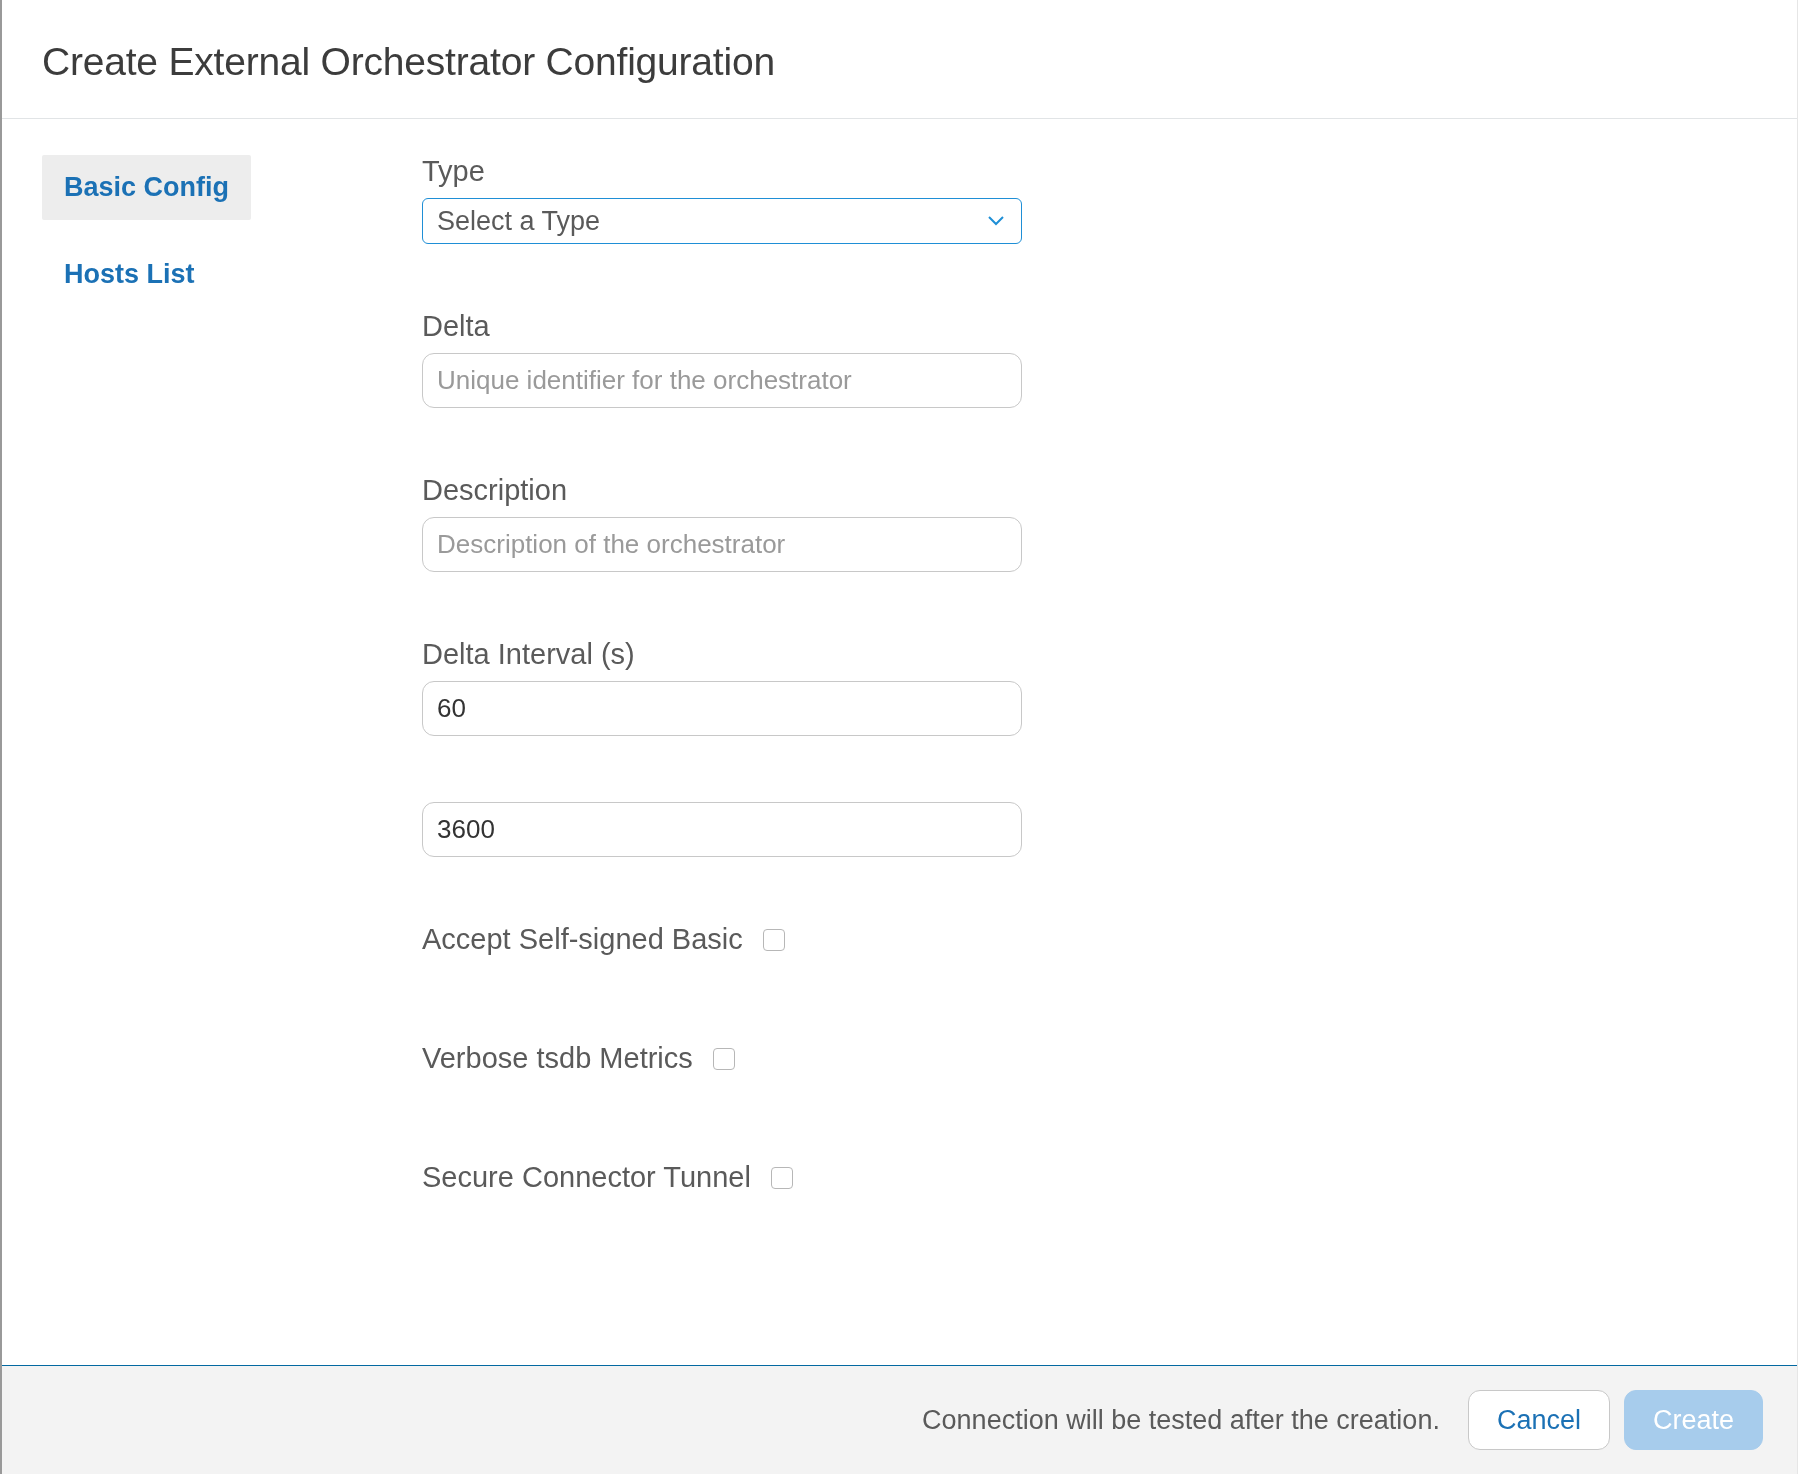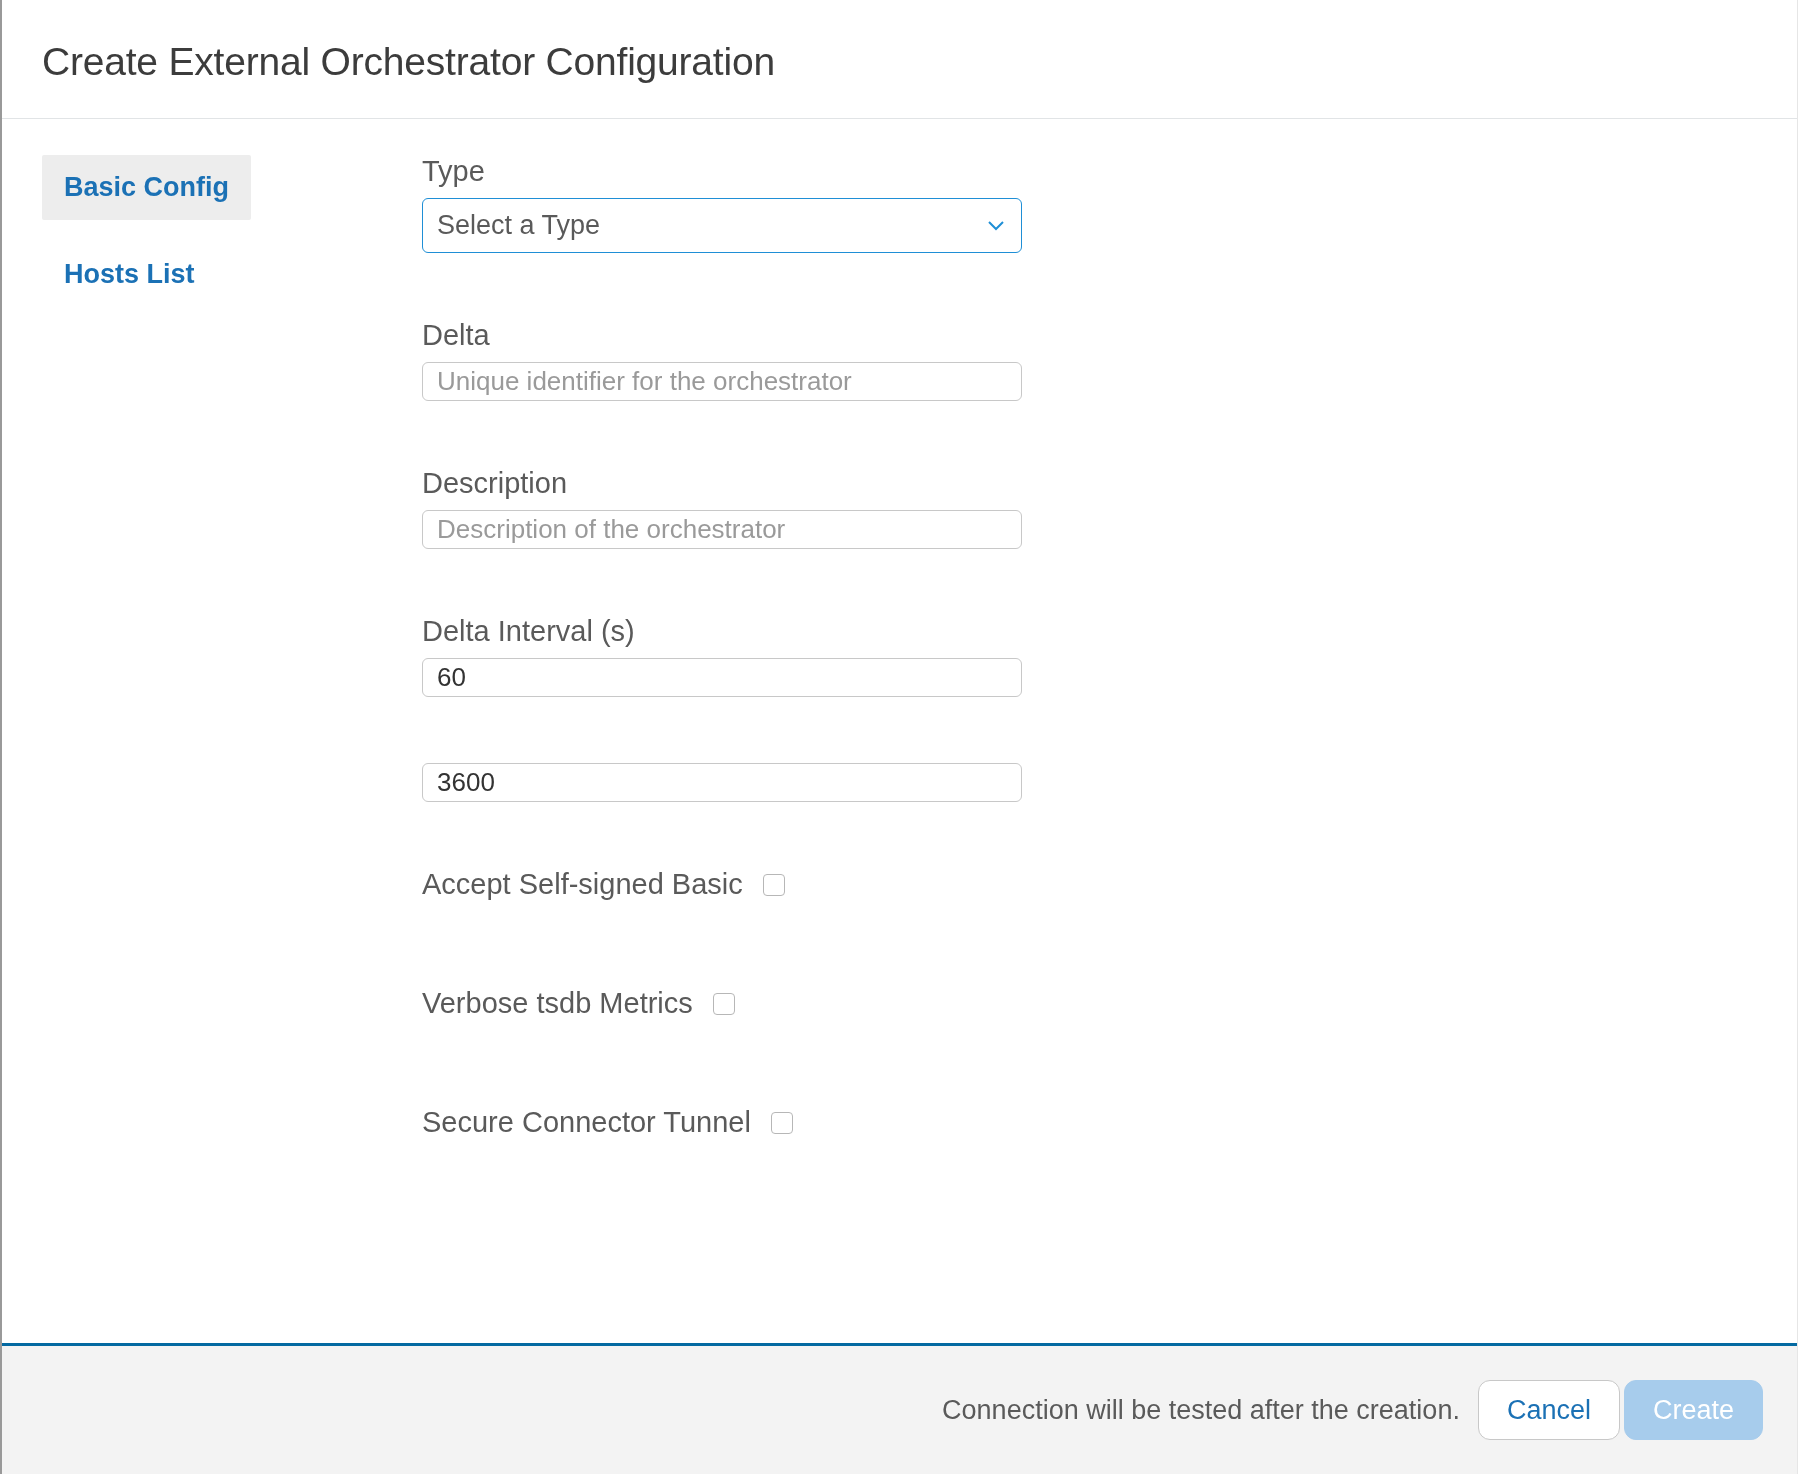--- a/index.html
+++ b/index.html
@@ -70,38 +70,38 @@
       margin-bottom: 66px;
     }
     .form-label {
       display: block;
       font-size: 29px;
       color: #5a5a5a;
       margin-bottom: 10px;
     }
     .text-input {
       width: 600px;
-      height: 39px;
+      height: 55px;
       border: 1px solid #c8c8c8;
-      border-radius: 6px;
+      border-radius: 12px;
       padding: 0 14px;
       font-size: 26px;
       color: #333;
       background: #fff;
     }
     .text-input::placeholder {
       color: #9a9a9a;
     }
     .select-wrap {
       position: relative;
       width: 600px;
     }
     .select-box {
       width: 100%;
-      height: 55px;
+      height: 46px;
       border: 1.5px solid #1f8fd6;
       border-radius: 6px;
       padding: 0 44px 0 14px;
       font-size: 27px;
       color: #5a5a5a;
       background: #fff;
       display: flex;
       align-items: center;
       cursor: pointer;
     }
@@ -126,26 +126,26 @@
       width: 22px;
       height: 22px;
       border: 1.5px solid #b7b7b7;
       border-radius: 4px;
       background: #fff;
       cursor: pointer;
       flex-shrink: 0;
     }
     .dialog-footer {
       background: #f3f3f3;
-      border-top: 3px solid #0369a1;
-      padding: 34px 34px;
+      border-top: 1px solid #0369a1;
+      padding: 24px 34px;
       display: flex;
       align-items: center;
       justify-content: flex-end;
-      gap: 4px;
+      gap: 14px;
     }
     .footer-note {
       font-size: 27px;
       color: #5a5a5a;
       margin-right: 14px;
     }
     .btn {
       height: 60px;
       padding: 0 28px;
       border-radius: 12px;

